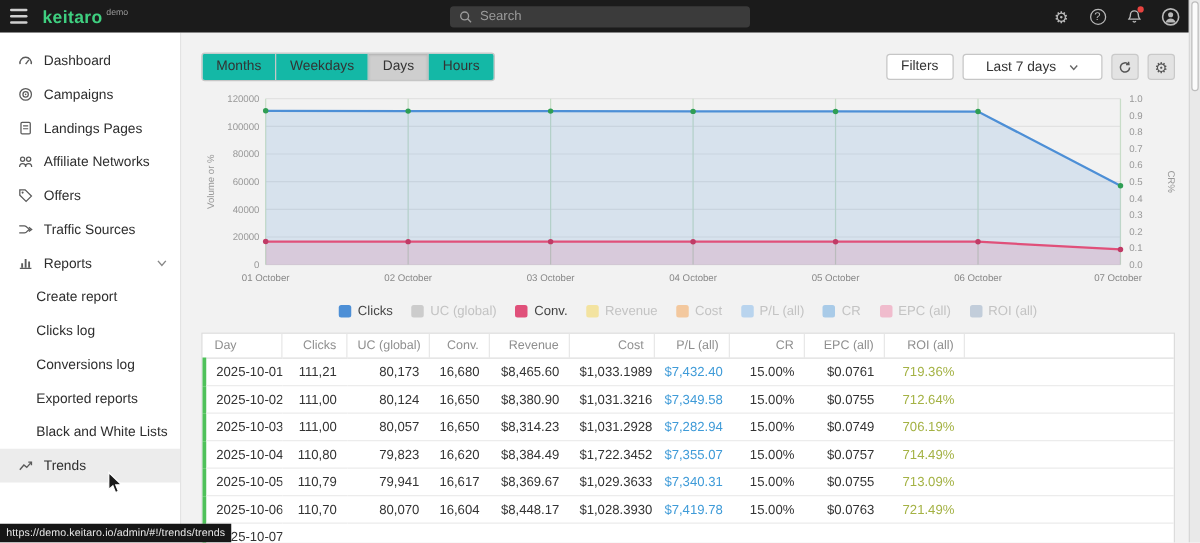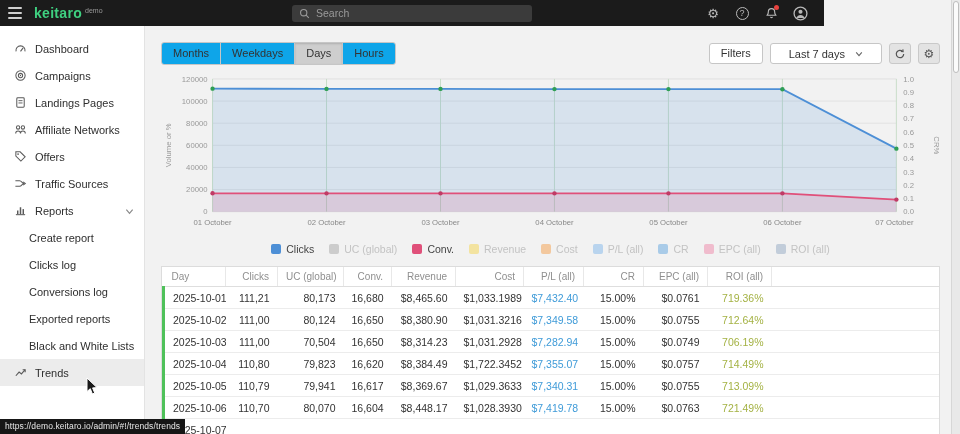--- a/index.html
+++ b/index.html
@@ -1,19 +1,19 @@
 <!DOCTYPE html>
 <html><head>
 <meta charset="utf-8">
 <style>
   * { margin:0; padding:0; box-sizing:border-box; }
   html,body { width:960px; height:434px; overflow:hidden; font-family:"Liberation Sans","DejaVu Sans",sans-serif; background:#f2f2f2; position:relative; }
 
   
-  .topbar { position:absolute; top:0; left:0; width:824px; height:26px; background:#1b1b1b; display:flex; align-items:center; z-index:5; }
+  .topbar { position:absolute; top:0; left:0; width:960px; height:26px; background:#1b1b1b; display:flex; align-items:center; z-index:5; }
   .hamburger { width:30px; height:26px; display:flex; flex-direction:column; justify-content:center; gap:3px; padding:0 8px; cursor:pointer; }
   .hamburger span { display:block; height:2px; background:#cfcfcf; border-radius:1px; }
   .brand { display:flex; align-items:flex-start; margin-left:4px; cursor:pointer; }
   .brand .word { color:#3fd080; font-weight:bold; font-size:14px; letter-spacing:.3px; }
   .brand .badge { color:#9a9a9a; font-size:7px; margin-left:3px; margin-top:2px; }
   .searchbox { position:absolute; left:50%; transform:translateX(-50%); width:240px; height:17px; background:#3b3b3b; border-radius:3px; display:flex; align-items:center; padding:0 7px; gap:6px; color:#9b9b9b; font-size:10.5px; cursor:text; }
   .top-icons { position:absolute; right:16px; display:flex; align-items:center; gap:13px; }
   .tico { position:relative; width:16px; height:16px; display:flex; align-items:center; justify-content:center; color:#b9b9b9; cursor:pointer; }
   .tico .gearchar { font-size:13px; line-height:1; }
   .help-circle { width:13px; height:13px; border:1.2px solid #b9b9b9; border-radius:50%; font-size:9px; display:flex; align-items:center; justify-content:center; color:#b9b9b9; }
@@ -24,21 +24,21 @@
   .side-item { height:27px; display:flex; align-items:center; gap:8px; padding-left:14px; font-size:11px; color:#2e2e2e; cursor:pointer; position:relative; }
   .side-item.indent { padding-left:29px; }
   .side-item.active { background:#ececec; }
   .side-item .sicon { width:13px; height:13px; flex:0 0 13px; display:flex; }
   .side-item .chev { position:absolute; right:10px; top:9px; width:9px; height:9px; }
 
   
   .main { position:absolute; top:26px; left:146px; right:10px; bottom:0; padding:16px 10px 0 15px; }
   .toolbar { display:flex; align-items:center; justify-content:space-between; height:23px; }
   .tabs { display:flex; border:1px solid #c6c6c6; border-radius:3px; overflow:hidden; background:#e8e8e8; }
-  .tab { padding:0 11px; height:21px; line-height:21px; font-size:11px; color:#333; cursor:pointer; border-right:1px solid #c6c6c6; background:#0ea5e9; }
+  .tab { padding:0 11px; height:21px; line-height:21px; font-size:11px; color:#333; cursor:pointer; border-right:1px solid #c6c6c6; background:#14b8a6; }
   .tab:last-child { border-right:none; }
   .tab.active { background:#cecece; box-shadow:inset 0 1px 2px rgba(0,0,0,.15); }
   .tright { display:flex; align-items:center; gap:7px;border-radius:10px; }
   .btn { height:21px; padding:0 11px; background:#ffffff; border:1px solid #c6c6c6; border-radius:3px; font-size:11px; color:#333; cursor:pointer; line-height:19px; }
   .select { height:21px; min-width:104px; background:#ffffff; border:1px solid #c6c6c6; border-radius:3px; font-size:11px; color:#333; display:flex; align-items:center; justify-content:space-between; padding:0 18px; cursor:pointer; gap:10px; }
   .iconbtn { width:22px; height:21px; background:#e3e3e3; border:1px solid #c9c9c9; border-radius:3px; display:flex; align-items:center; justify-content:center; cursor:pointer; color:#555; }
   .iconbtn .gearchar { font-size:12px; line-height:1; }
 
   .chartwrap { margin-top:6px; }
   .chartwrap svg { display:block; width:100%; }
@@ -393,21 +393,21 @@
             <td>$1,031.3216</td>
             <td class="pl">$7,349.58</td>
             <td>15.00%</td>
             <td>$0.0755</td>
             <td class="roi">712.64%</td>
             <td></td>
           </tr>
           <tr>
             <td>2025-10-03</td>
             <td>111,00</td>
-            <td>70,504</td>
+            <td>80,057</td>
             <td>16,650</td>
             <td>$8,314.23</td>
             <td>$1,031.2928</td>
             <td class="pl">$7,282.94</td>
             <td>15.00%</td>
             <td>$0.0749</td>
             <td class="roi">706.19%</td>
             <td></td>
           </tr>
           <tr>

